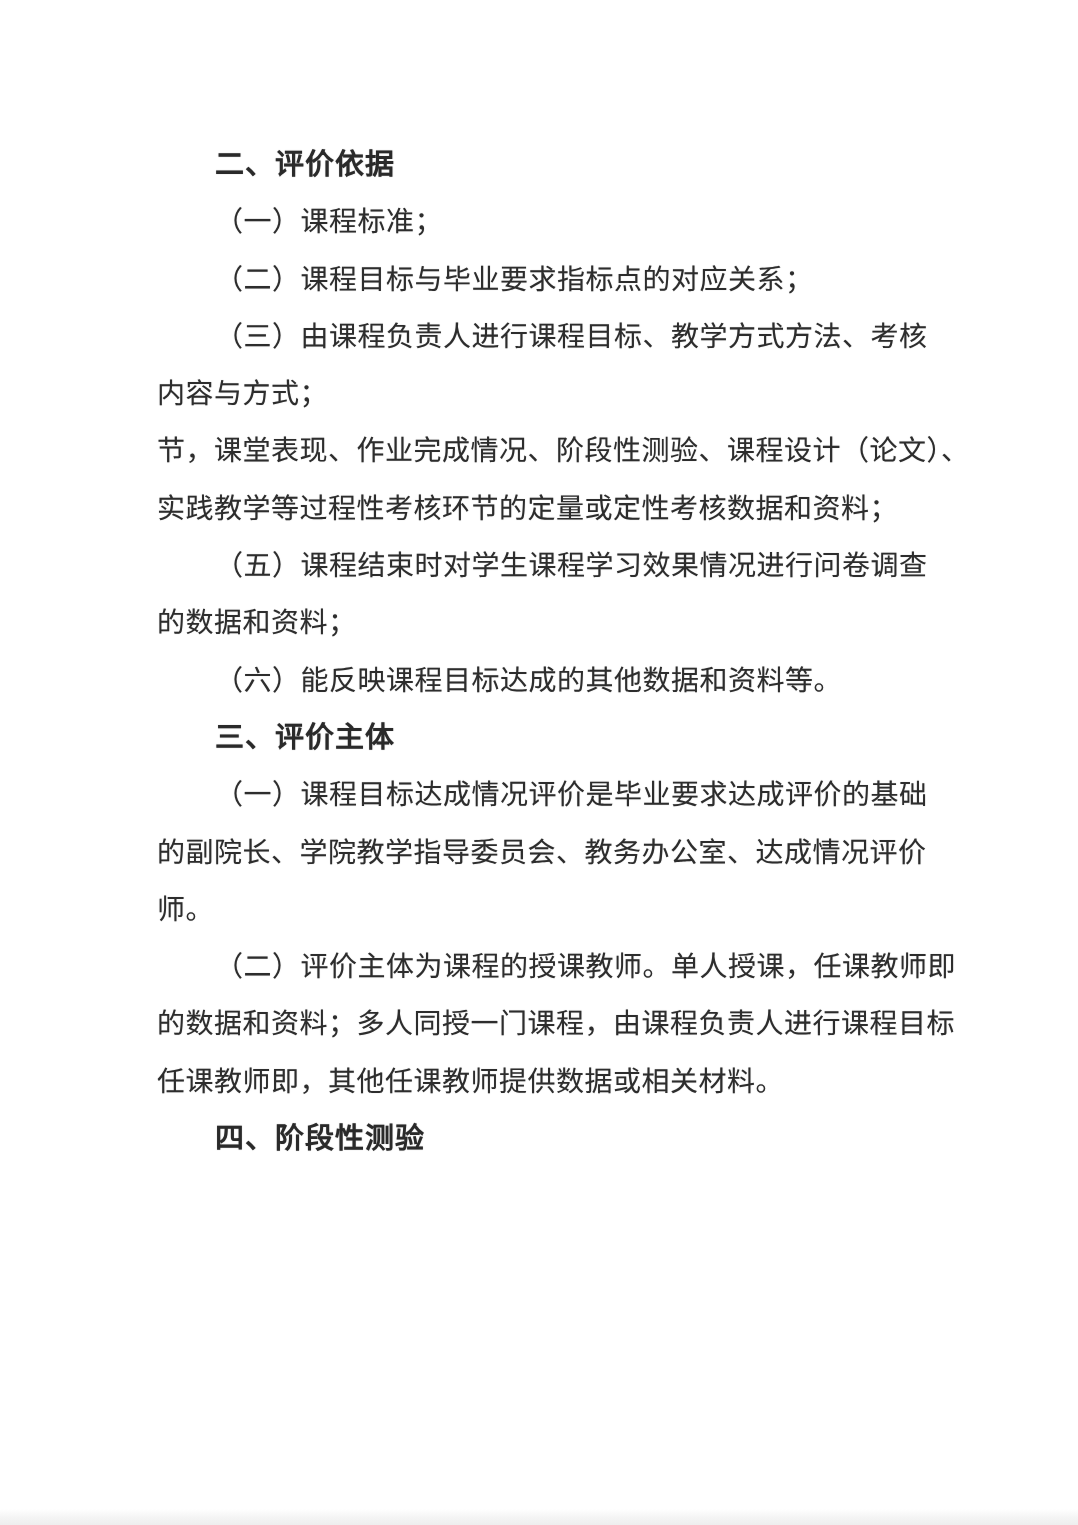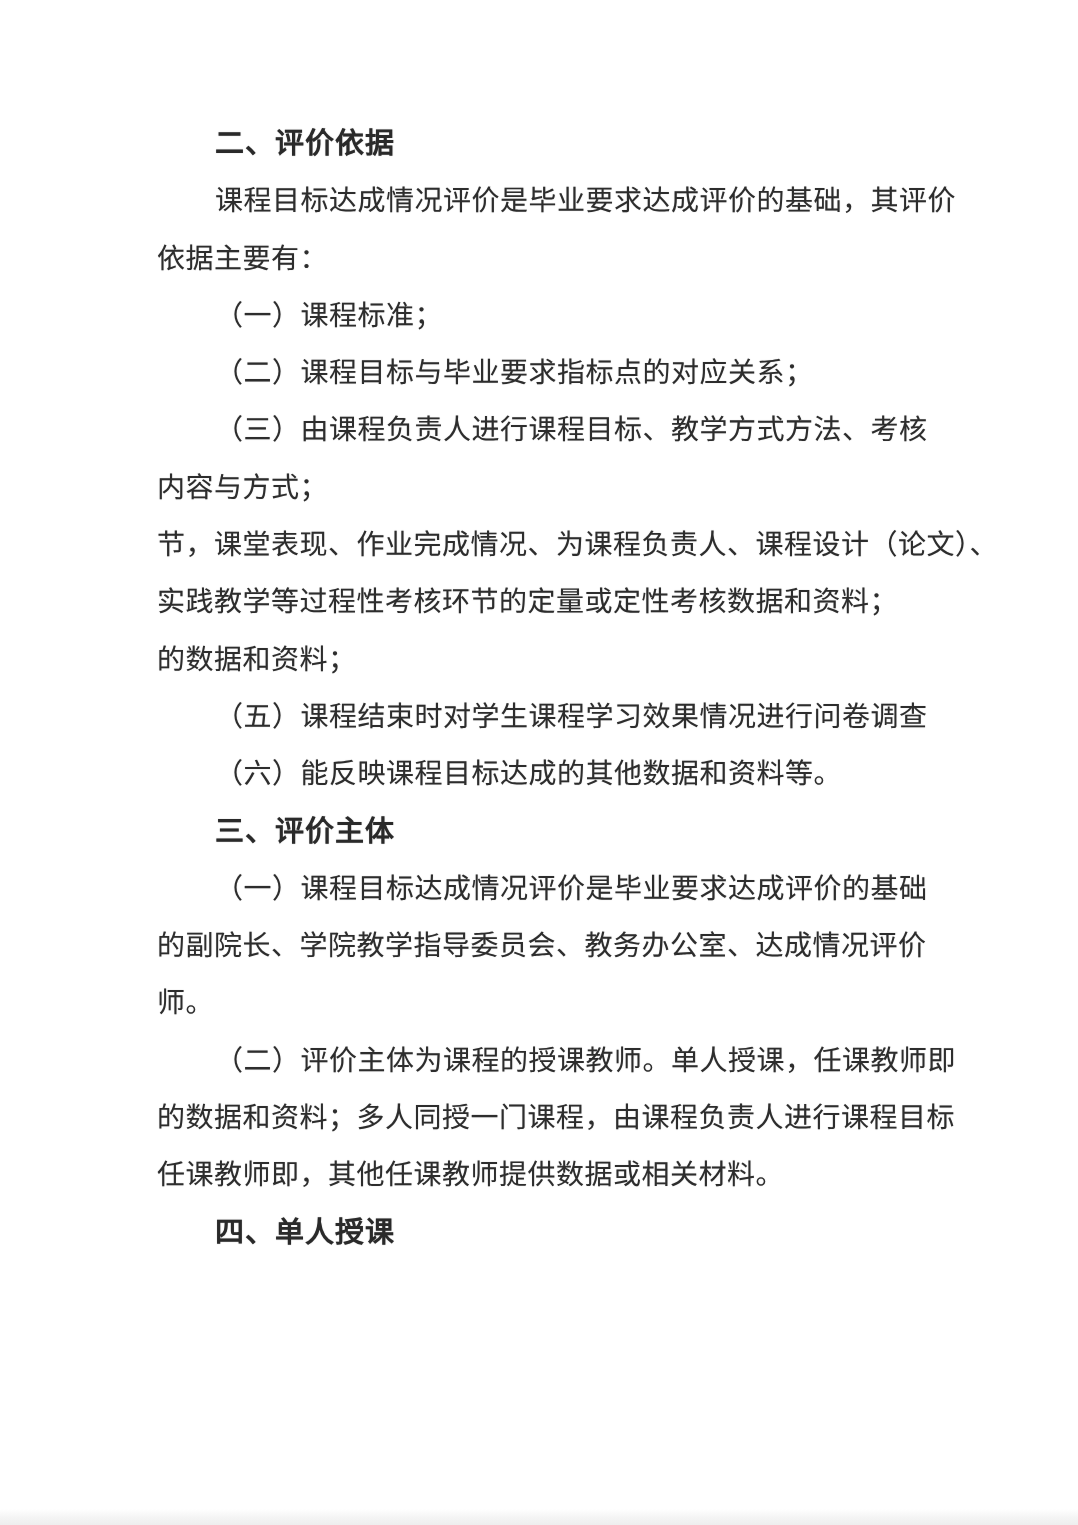--- a/index.html
+++ b/index.html
@@ -18,21 +18,21 @@
     position: absolute;
     left: 0;
     top: 0;
     width: 1078px;
     height: 1525px;
     background: #ffffff;
   }
   .doc-content {
     position: absolute;
     left: 157px;
-    top: 115px;
+    top: 136px;
     width: 800px;
     color: #2d2d2d;
   }
   .line {
     white-space: nowrap;
     font-size: 28px;
     line-height: 57.3px;
     letter-spacing: 0.5px;
     text-shadow: 0 0 1px rgba(70,70,70,0.35);
   }
@@ -59,46 +59,42 @@
 </head>
 <body>
 
 <div class="doc-page">
   <div class="doc-content">
 
     <div class="heading">
       <div class="line indent">二、评价依据</div>
     </div>
 
-    <div class="paragraph">
-      <div class="line indent">课程目标达成情况评价是毕业要求达成评价的基础，其评价</div>
-      <div class="line">依据主要有：</div>
-    </div>
 
     <div class="paragraph">
       <div class="line indent">（一）课程标准；</div>
     </div>
 
     <div class="paragraph">
       <div class="line indent">（二）课程目标与毕业要求指标点的对应关系；</div>
     </div>
 
     <div class="paragraph">
       <div class="line indent">（三）由课程负责人进行课程目标、教学方式方法、考核</div>
       <div class="line">内容与方式；</div>
     </div>
 
     <div class="paragraph">
-      <div class="line">节，课堂表现、作业完成情况、为课程负责人、课程设计（论文）、</div>
+      <div class="line">节，课堂表现、作业完成情况、阶段性测验、课程设计（论文）、</div>
       <div class="line">实践教学等过程性考核环节的定量或定性考核数据和资料；</div>
     </div>
 
     <div class="paragraph">
+      <div class="line indent">（五）课程结束时对学生课程学习效果情况进行问卷调查</div>
       <div class="line">的数据和资料；</div>
-      <div class="line indent">（五）课程结束时对学生课程学习效果情况进行问卷调查</div>
     </div>
 
     <div class="paragraph">
       <div class="line indent">（六）能反映课程目标达成的其他数据和资料等。</div>
     </div>
 
     <div class="heading">
       <div class="line indent">三、评价主体</div>
     </div>
 
@@ -108,19 +104,19 @@
       <div class="line">师。</div>
     </div>
 
     <div class="paragraph">
       <div class="line indent">（二）评价主体为课程的授课教师。单人授课，任课教师即</div>
       <div class="line">的数据和资料；多人同授一门课程，由课程负责人进行课程目标</div>
       <div class="line">任课教师即，其他任课教师提供数据或相关材料。</div>
     </div>
 
     <div class="heading">
-      <div class="line indent">四、单人授课</div>
+      <div class="line indent">四、阶段性测验</div>
     </div>
 
   </div>
 
   <div class="page-bottom-edge"></div>
 </div>
 
 </body></html>

